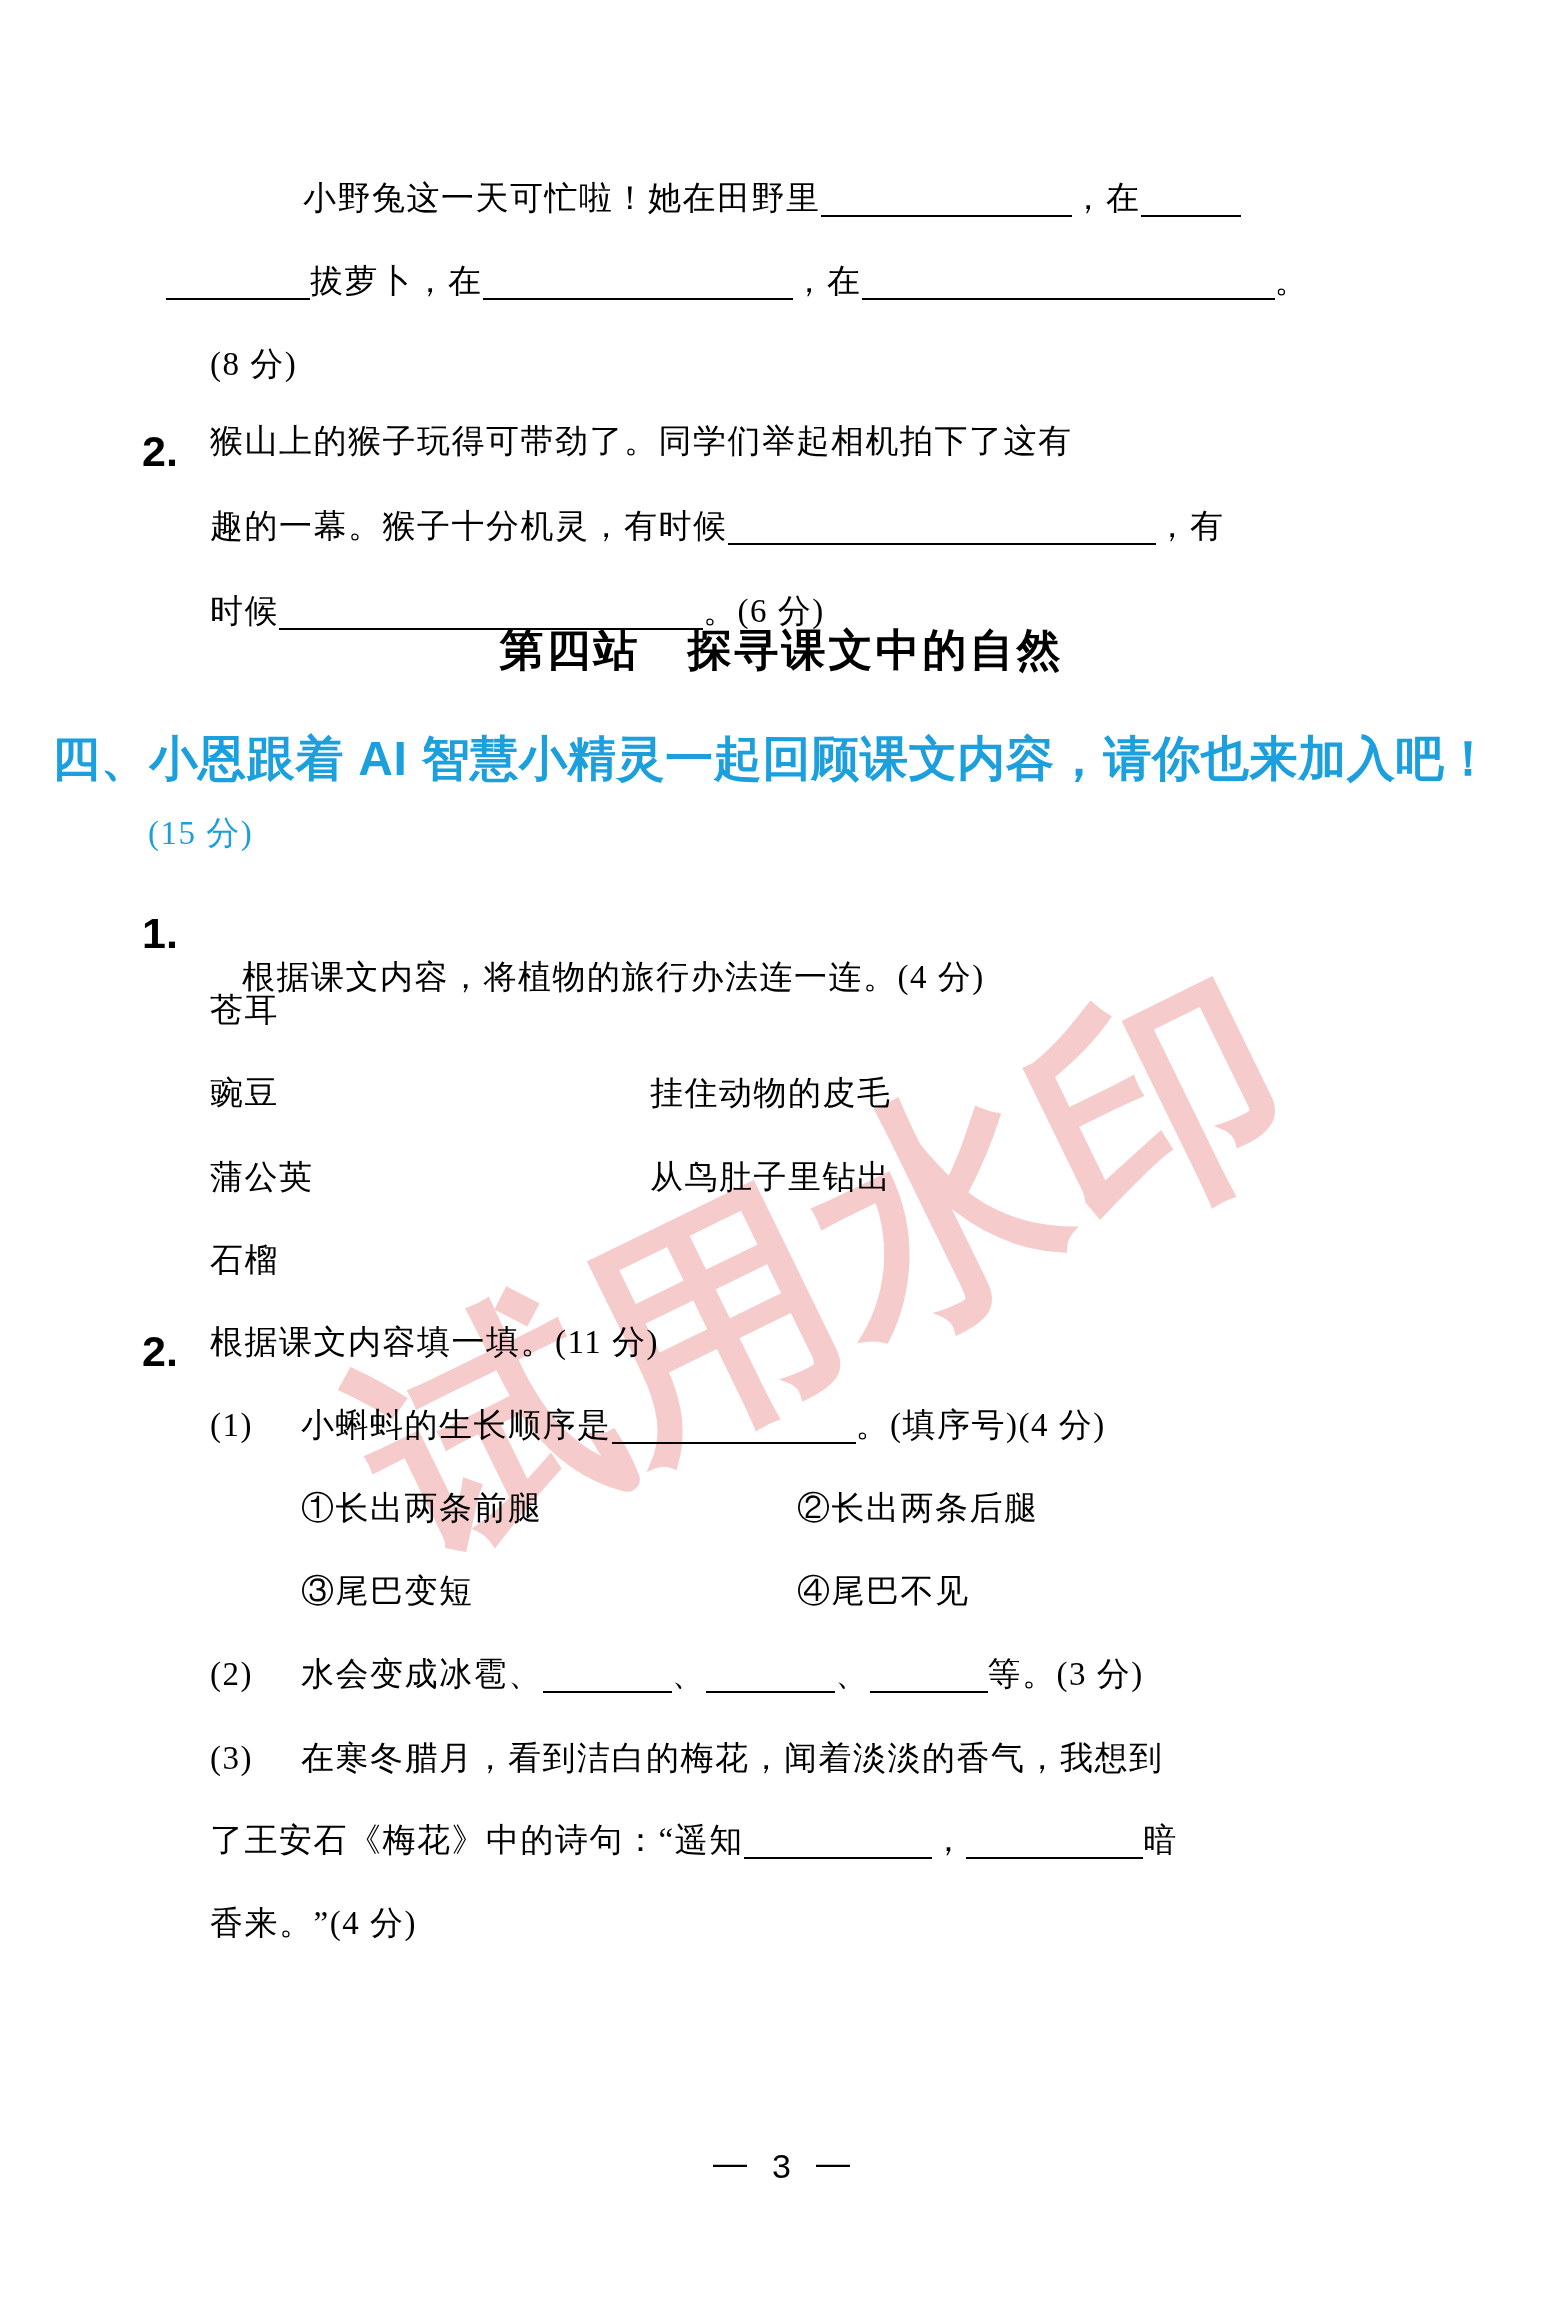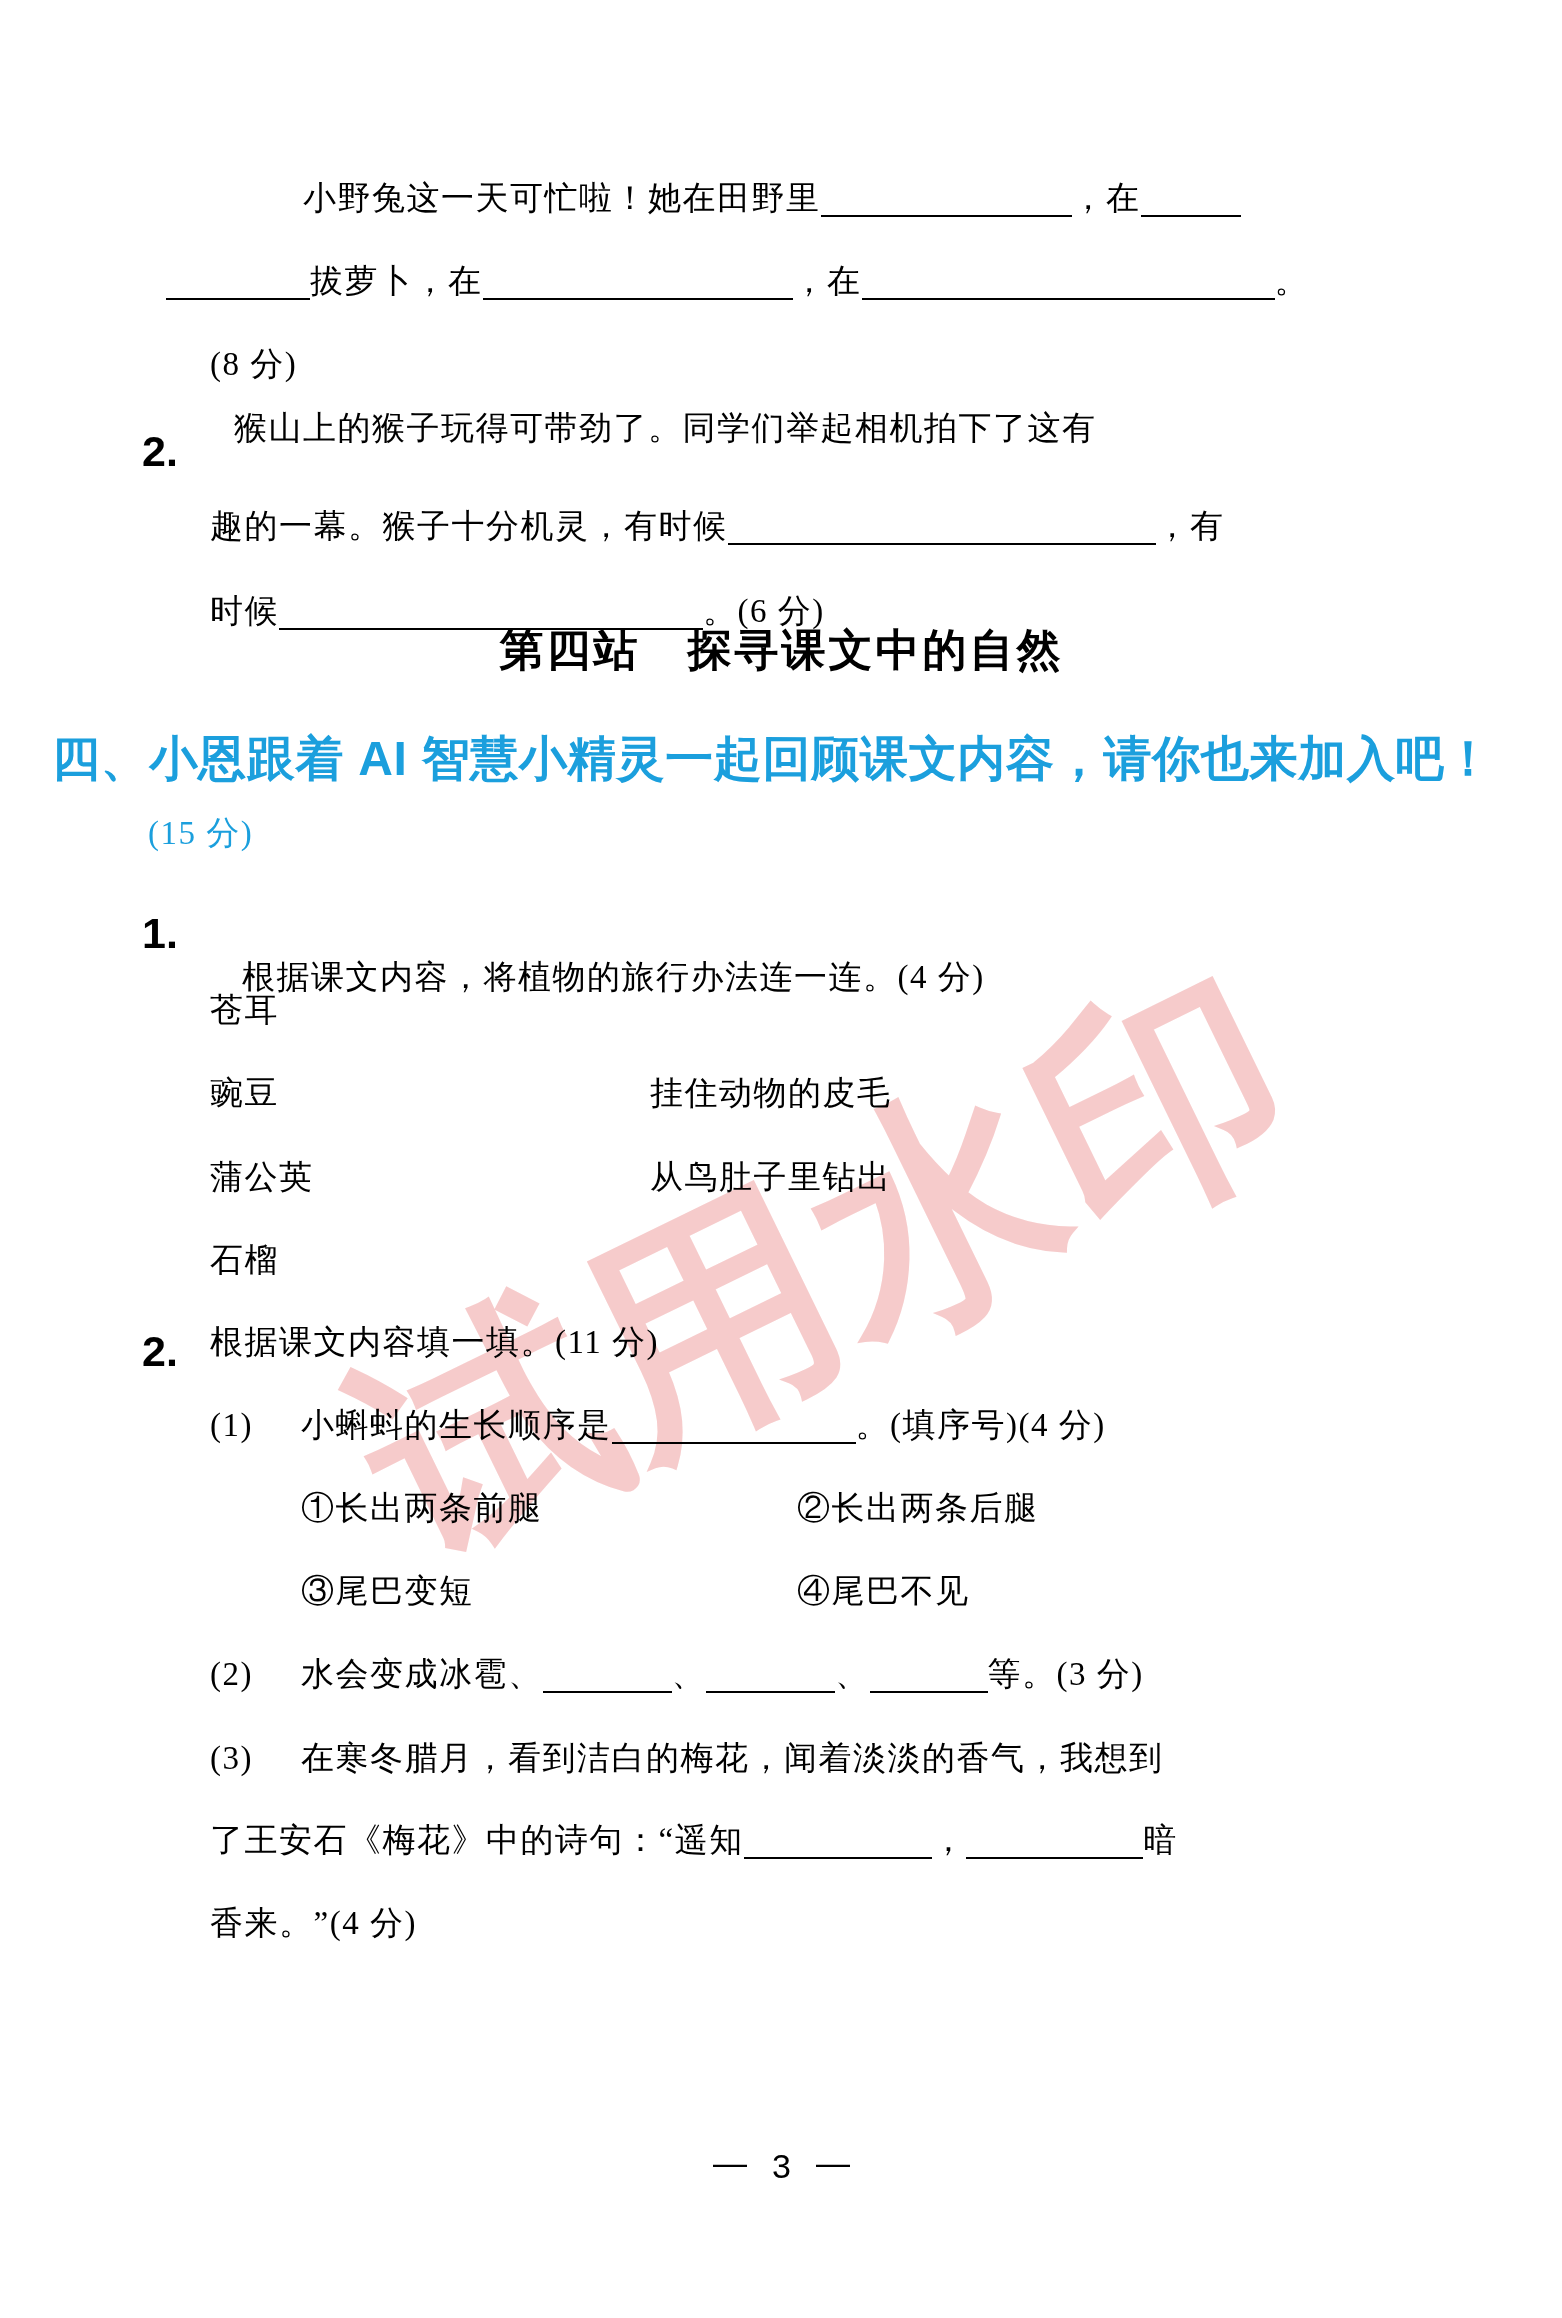--- a/index.html
+++ b/index.html
@@ -90,21 +90,21 @@
     <span>小野兔这一天可忙啦！她在田野里</span><span class="blank" style="width:251px;"></span><span>，在</span><span class="blank" style="width:100px;"></span>
   </div>
 
   <div class="ln" style="top:264px;left:166px;">
     <span class="blank" style="width:144px;"></span><span>拔萝卜，在</span><span class="blank" style="width:310px;"></span><span>，在</span><span class="blank" style="width:413px;"></span><span>。</span>
   </div>
 
   <div class="ln" style="top:347px;left:210px;">(8 分)</div>
 
   <span class="num" style="top:427px;left:142px;">2.</span>
-  <div class="ln" style="top:411px;left:210px;margin-left:24px;">猴山上的猴子玩得可带劲了。同学们举起相机拍下了这有</div>
+  <div class="ln" style="top:424px;left:210px;">猴山上的猴子玩得可带劲了。同学们举起相机拍下了这有</div>
   <div class="ln" style="top:509px;left:210px;">
     <span>趣的一幕。猴子十分机灵，有时候</span><span class="blank" style="width:428px;"></span><span>，有</span>
   </div>
   <div class="ln" style="top:594px;left:210px;">
     <span>时候</span><span class="blank" style="width:424px;"></span><span>。(6 分)</span>
   </div>
 
   <div class="ln hdr" style="top:626px;">第四站　探寻课文中的自然</div>
 
   <div class="ln blue blue-heading" style="top:733px;left:52px;">四、小恩跟着 AI 智慧小精灵一起回顾课文内容，请你也来加入吧！</div>

